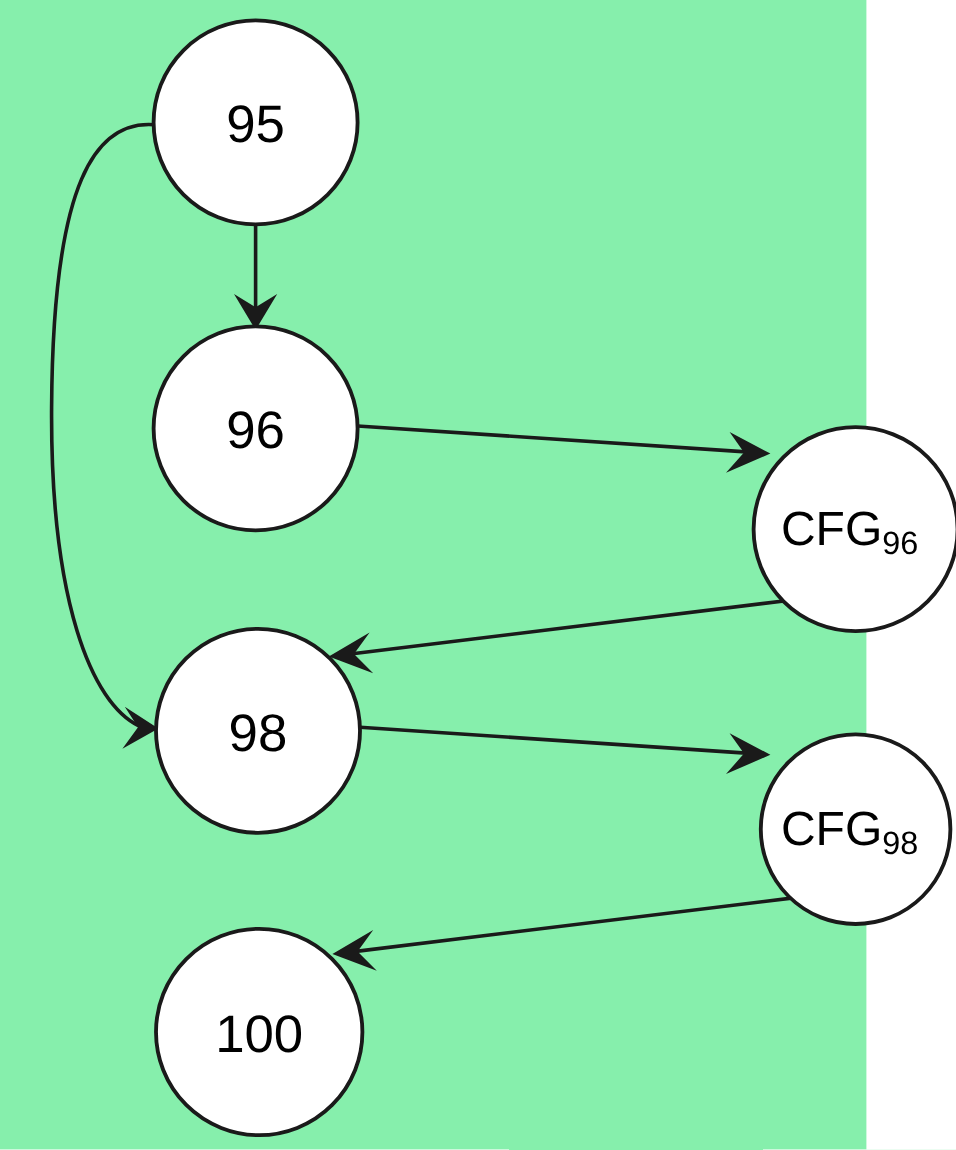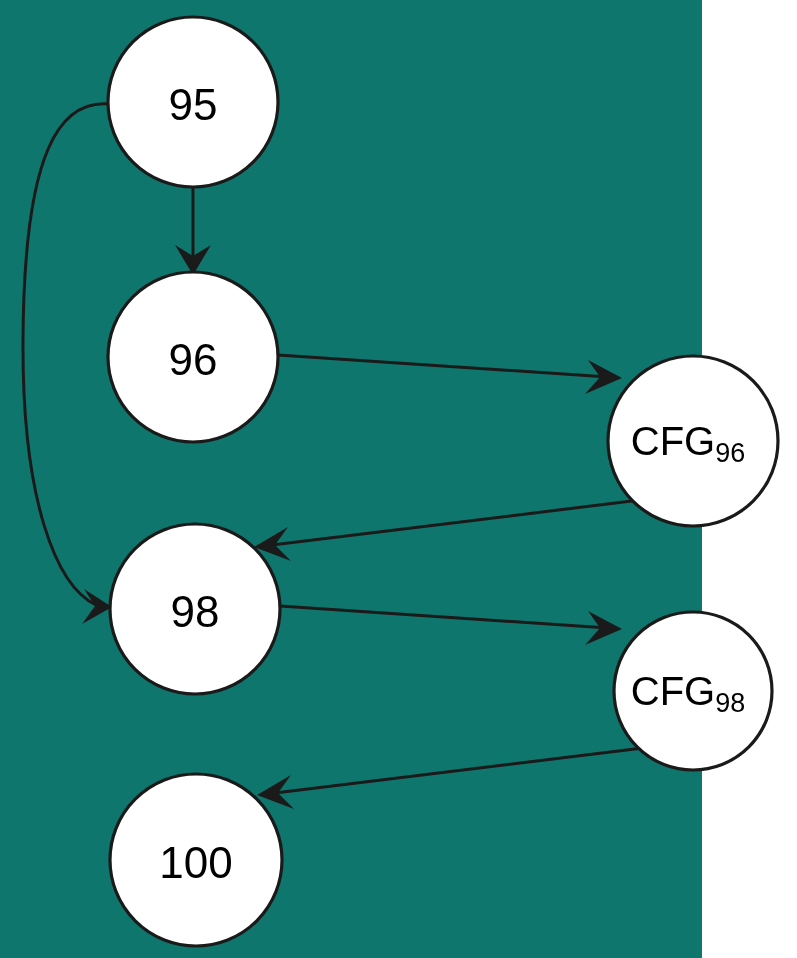--- a/index.html
+++ b/index.html
@@ -11,21 +11,22 @@
   body {
     width: 797px;
     height: 958px;
     font-family: "Liberation Sans", "DejaVu Sans", sans-serif;
     overflow: hidden;
   }
   #diagram-root {
     position: relative;
     width: 702px;
     height: 958px;
-    background: #0f766e;
+    background: #86efac;
+    padding-left: 20px;
   }
   svg.graph-canvas {
     display: block;
     width: 797px;
     height: 958px;
   }
   .node-circle {
     fill: #ffffff;
     stroke: #1a1a1a;
     stroke-width: 3.2;

